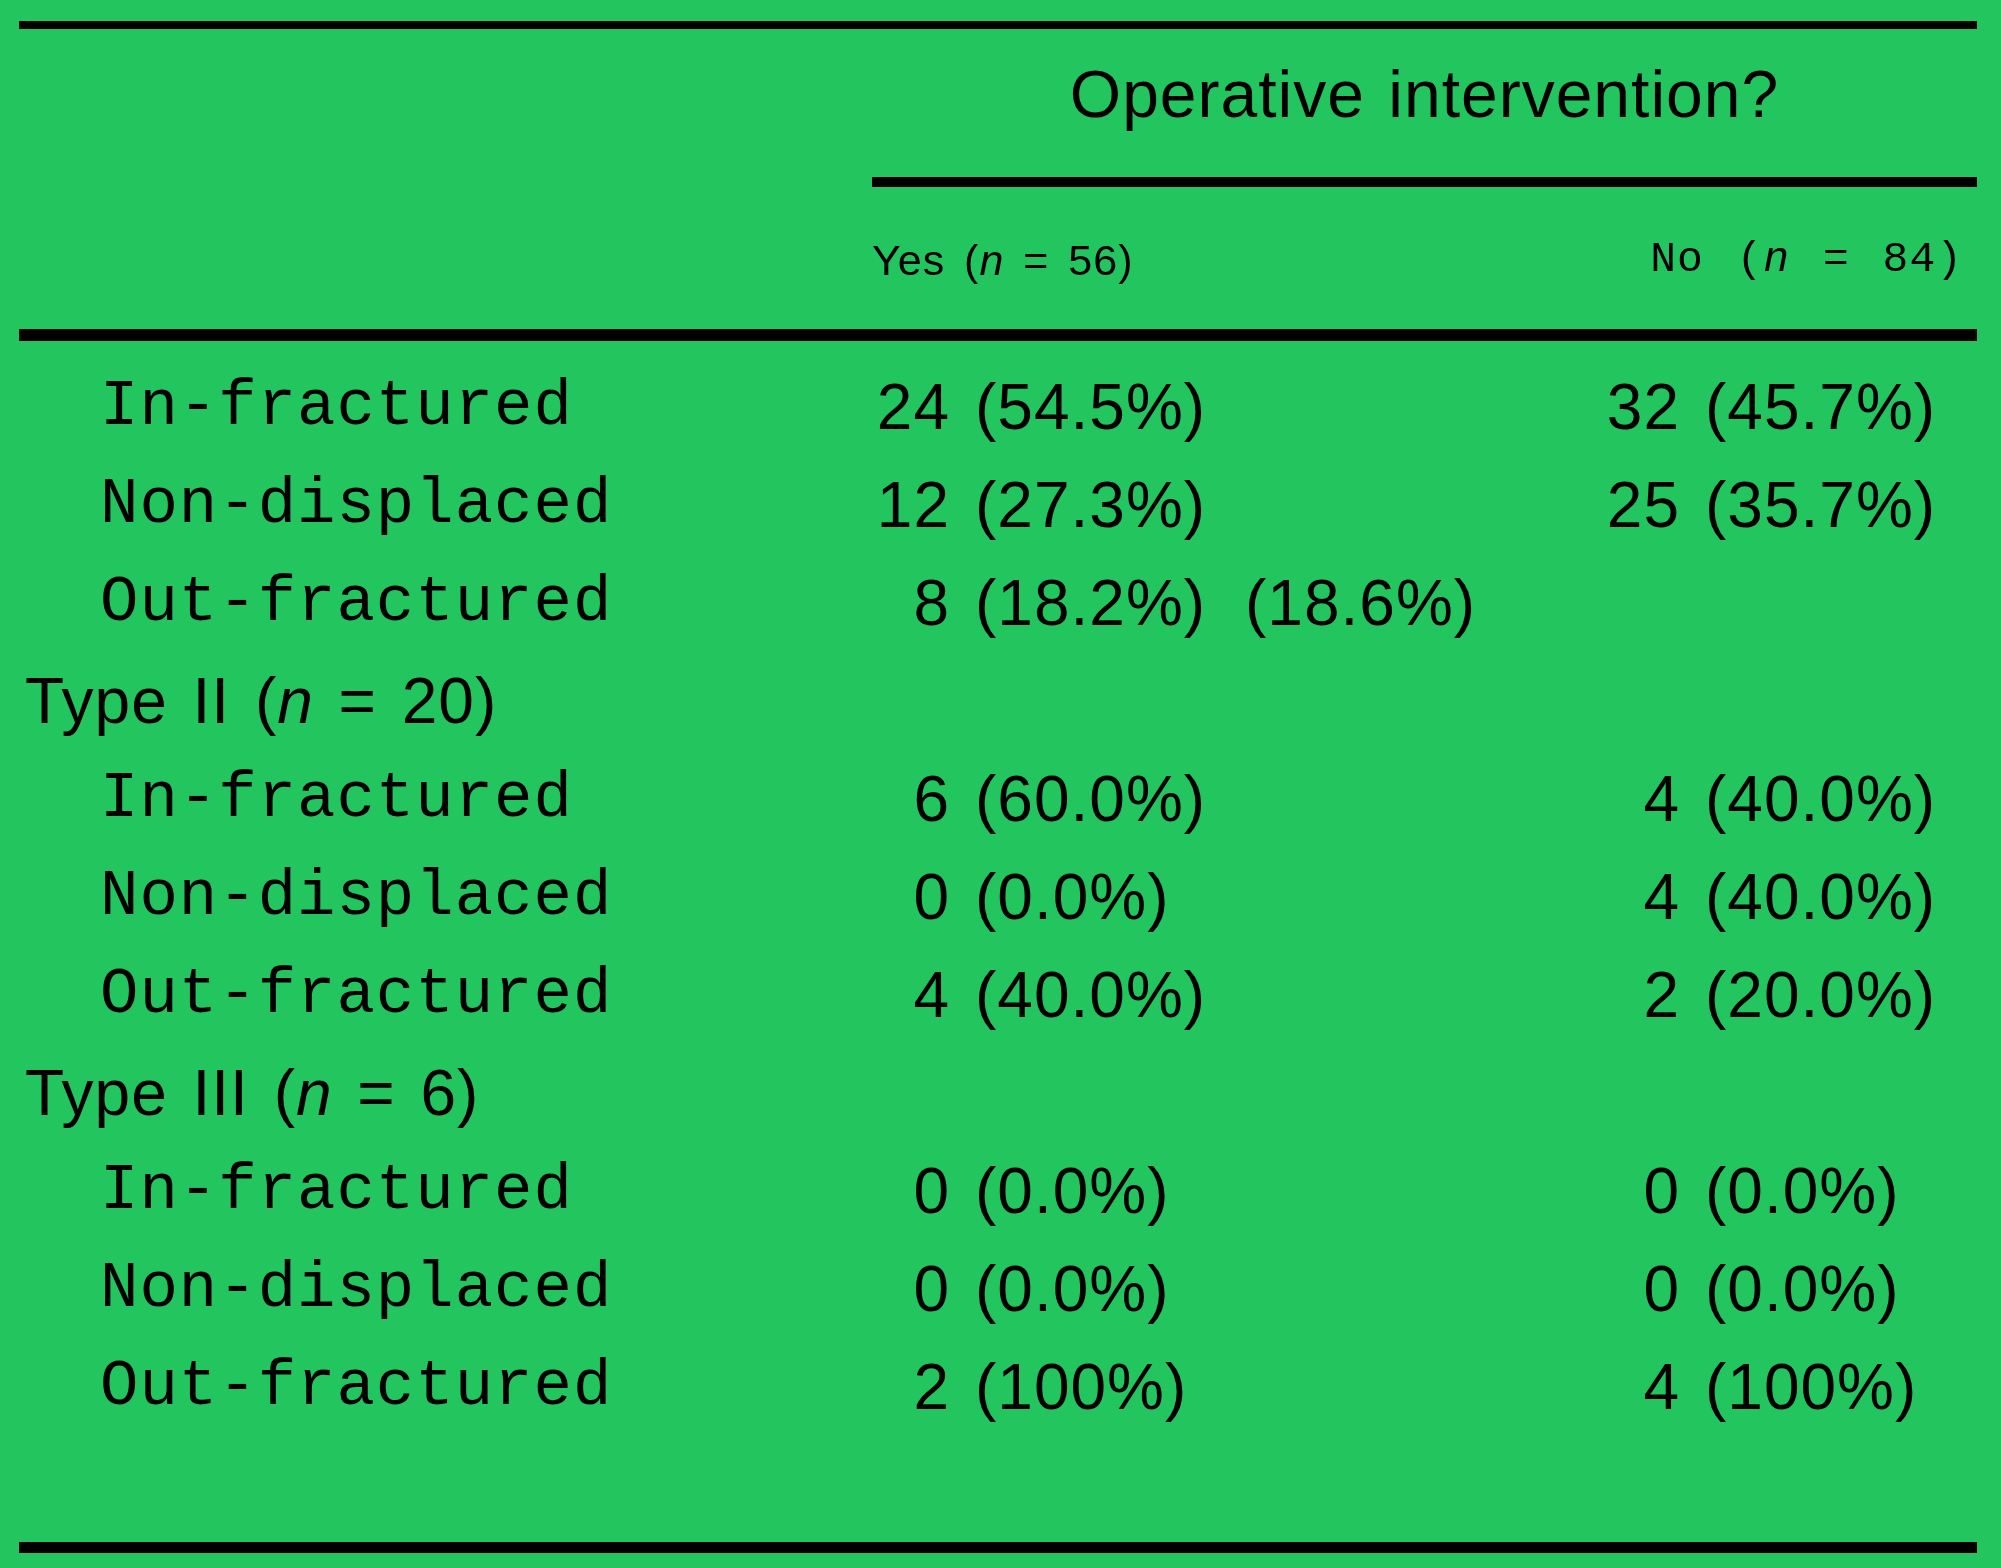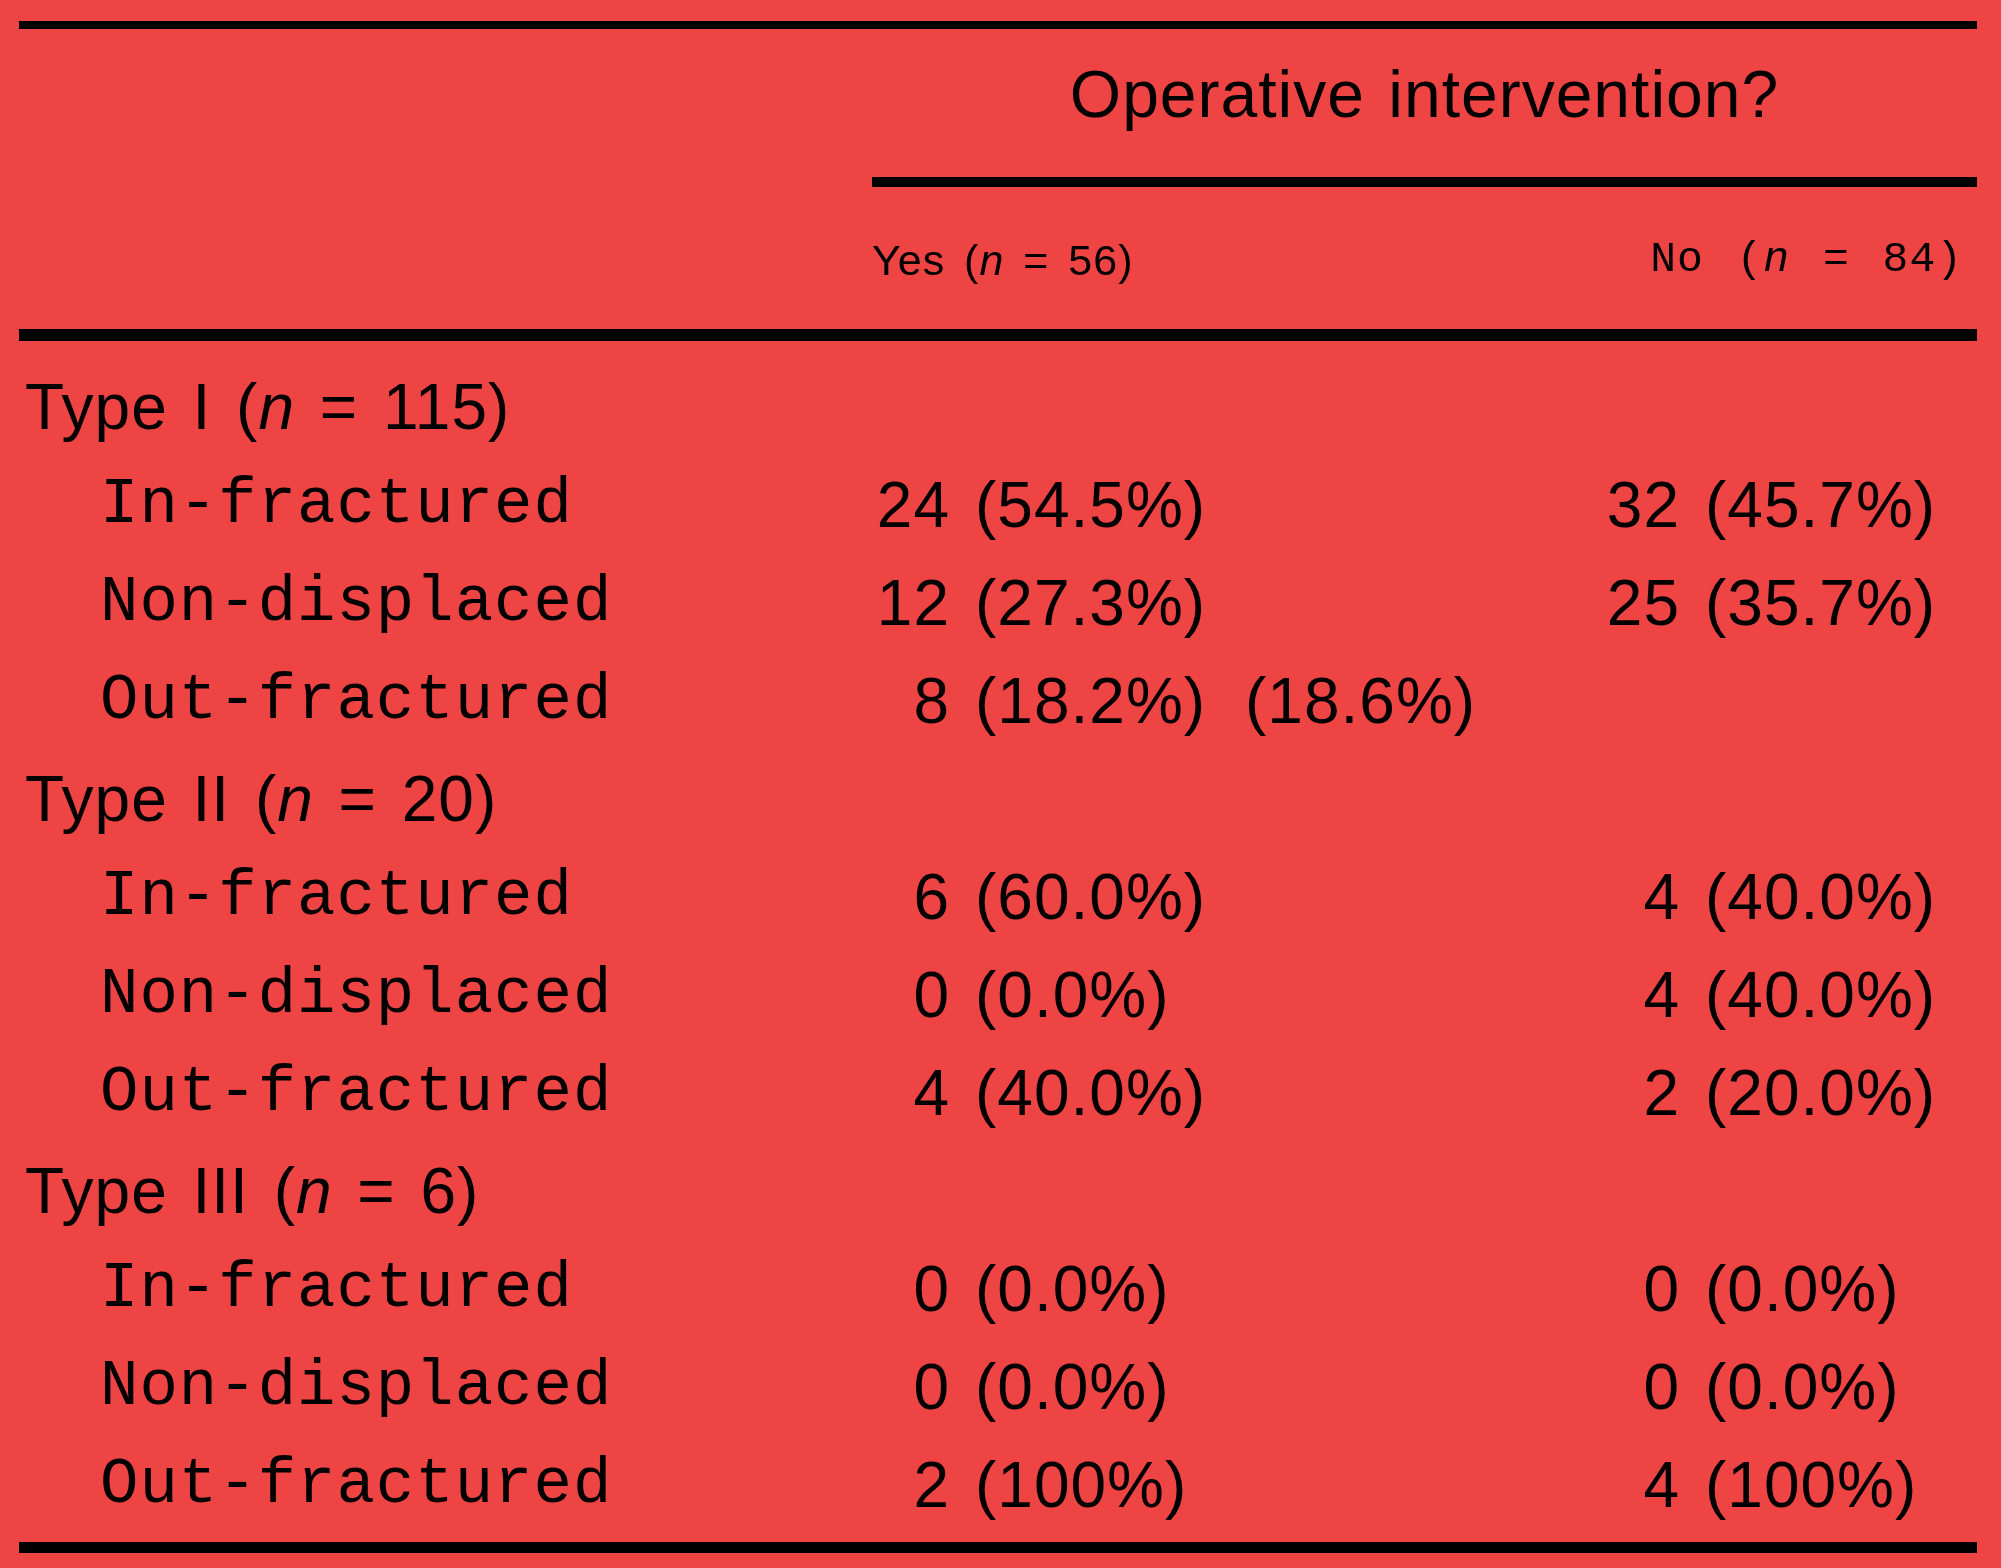--- a/index.html
+++ b/index.html
@@ -1,20 +1,20 @@
 <!DOCTYPE html>
 <html><head>
 <meta charset="utf-8">
 <style>
   html, body { margin:0; padding:0; background:#ffffff; }
   .page {
     position:relative;
     width:2001px;
     height:1568px;
-    background:#ef4444;
+    background:#22c55e;
     color:#000000;
     font-family:"Liberation Sans","DejaVu Sans",sans-serif;
     overflow:hidden;
   }
   .rule {
     position:absolute;
     left:19px;
     width:1958px;
     background:#000000;
   }
@@ -92,23 +92,20 @@
   <div class="spanner-rule"></div>
 
   <div class="colhead colhead-yes"><span>Yes (</span><span class="nvar">n</span><span> = 56)</span></div>
 
   <div class="colhead colhead-no"><span>No (</span><span class="nvar">n</span><span> = 84)</span></div>
 
   <div class="rule rule-mid"></div>
 
   <div class="tbody">
 
-    <div class="row">
-      <div class="label-group"><span>Type I (</span><span class="nvar">n</span><span> = 115)</span></div>
-    </div>
 
     <div class="row">
       <div class="label-sub">In-fractured</div>
       <div class="num">24</div>
       <div class="pct">(54.5%)</div>
       <div class="num">32</div>
       <div class="pct">(45.7%)</div>
     </div>
 
     <div class="row">

